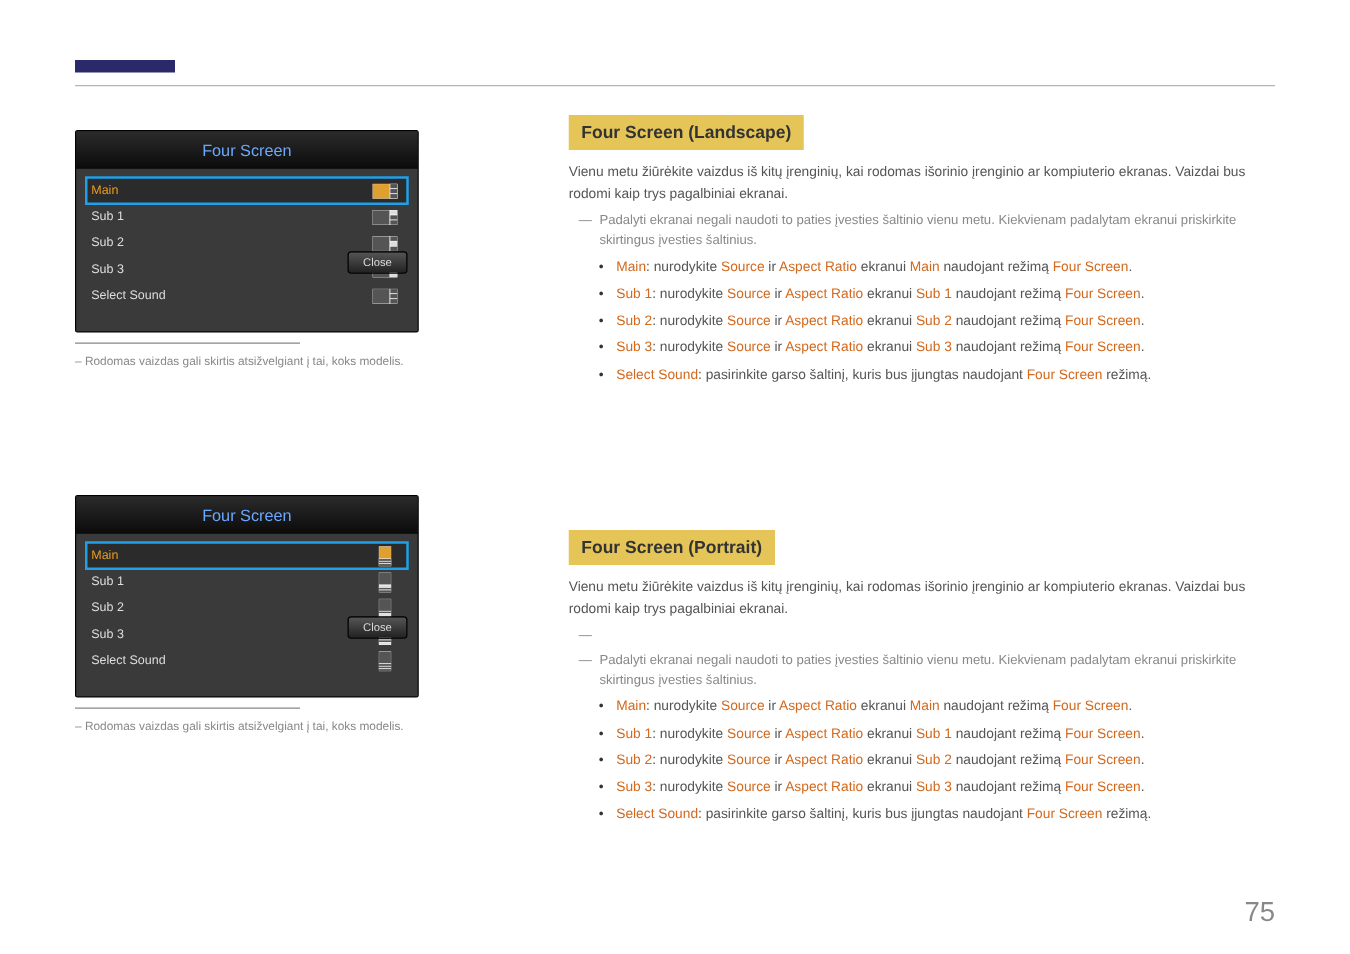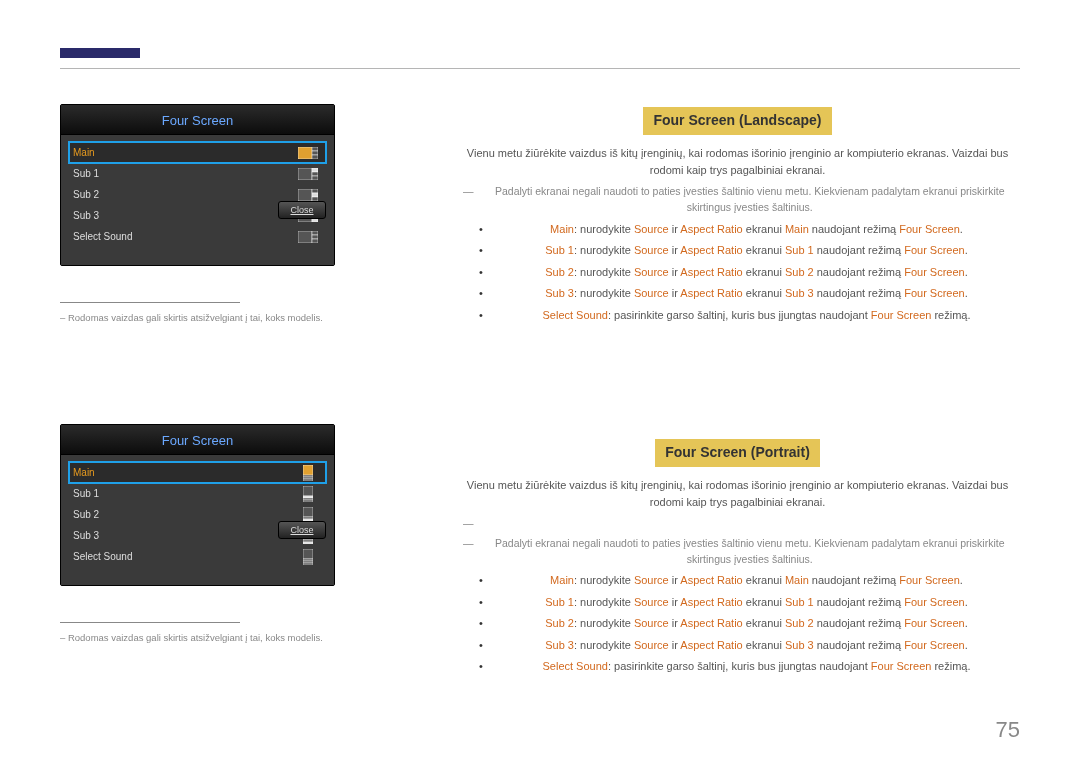--- a/index.html
+++ b/index.html
@@ -1,34 +1,34 @@
 <!DOCTYPE html>
 <html><head>
 <meta charset="utf-8">
 <style>
   * { box-sizing: border-box; margin: 0; padding: 0; }
   html, body { width: 1080px; height: 763px; background: #fff; font-family: "Segoe UI", Arial, sans-serif; color: #333; }
   .page { position: relative; width: 1080px; height: 763px; padding-left: 20px; }
   .chapter-bar { position: absolute; left: 60px; top: 48px; width: 80px; height: 10px; background: #2a2a6a; }
   .hr-top { position: absolute; left: 60px; top: 68px; width: 960px; height: 0; border-top: 1px solid #b5b5b5; }
   .left-col { position: absolute; left: 60px; top: 104px; width: 275px; }
-  .right-col { position: absolute; left: 455px; top: 107px; width: 565px; font-size: 11px; line-height: 1.5; color: #555; text-align: center; }
+  .right-col { position: absolute; left: 455px; top: 92px; width: 565px; font-size: 11px; line-height: 1.5; color: #555; }
   .page-num { position: absolute; right: 60px; bottom: 20px; font-size: 22px; color: #888; font-weight: 400; }
   
   .osd { width: 275px; background: #1f1f1f; border: 1px solid #000; color: #ddd; font-size: 10px; position: relative; border-radius: 2px; }
   .osd-title { text-align: center; color: #6ba8ff; font-size: 13px; padding: 8px 0 6px; border-bottom: 1px solid #000; background: linear-gradient(#2b2b2b,#0c0c0c); }
   .osd-body { padding: 7px 8px 18px 8px; background: #3a3a3a; position: relative; }
   .osd-row { display: flex; align-items: center; height: 21px; gap: 6px; }
   .osd-row .label { flex: 0 0 120px; padding-left: 4px; }
   .osd-row.selected { outline: 2px solid #1fa0e8; outline-offset: -1px; background: #2b2b2b; }
   .osd-row.selected .label { color: #e89b1f; }
   .osd-icon { width: 24px; height: 14px; display: flex; align-items: center; justify-content: center; margin-left: auto; margin-right: 6px; }
   .osd-icon svg { display: block; }
-  .osd-close { position: absolute; right: 8px; top: 66px; width: 48px; height: 18px; background: linear-gradient(#555,#222); color: #ddd; font-size: 9px; display: flex; align-items: center; justify-content: center; border-radius: 3px; border: 1px solid #000; text-decoration: underline; }
-  .left-note { font-size: 9.5px; color: #888; margin-top: 36px; line-height: 1.4; }
+  .osd-close { position: absolute; right: 8px; top: 66px; width: 48px; height: 18px; background: linear-gradient(#555,#222); color: #ddd; font-size: 9px; display: flex; align-items: center; justify-content: center; border-radius: 3px; border: 1px solid #000; }
+  .left-note { font-size: 9.5px; color: #888; margin-top: 8px; line-height: 1.4; }
   .left-note .rule { border-top: 1px solid #888; width: 180px; margin-bottom: 8px; }
   .left-sec2 { margin-top: 100px; }
   
   .sec-title { display: inline-block; background: #e5c557; color: #333; padding: 3px 10px 4px; font-size: 14px; font-weight: 600; margin-bottom: 10px; }
   .para { margin-bottom: 6px; }
   .dash-note { display: flex; gap: 6px; margin: 4px 0 4px 8px; color: #888; font-size: 10.5px; }
   .dash-note .dash { flex: 0 0 auto; }
   .bullets { list-style: none; margin: 2px 0 18px 24px; }
   .bullets li { position: relative; padding-left: 14px; margin: 5px 0; }
   .bullets li::before { content: "•"; position: absolute; left: 0; top: 0; color: #333; }

